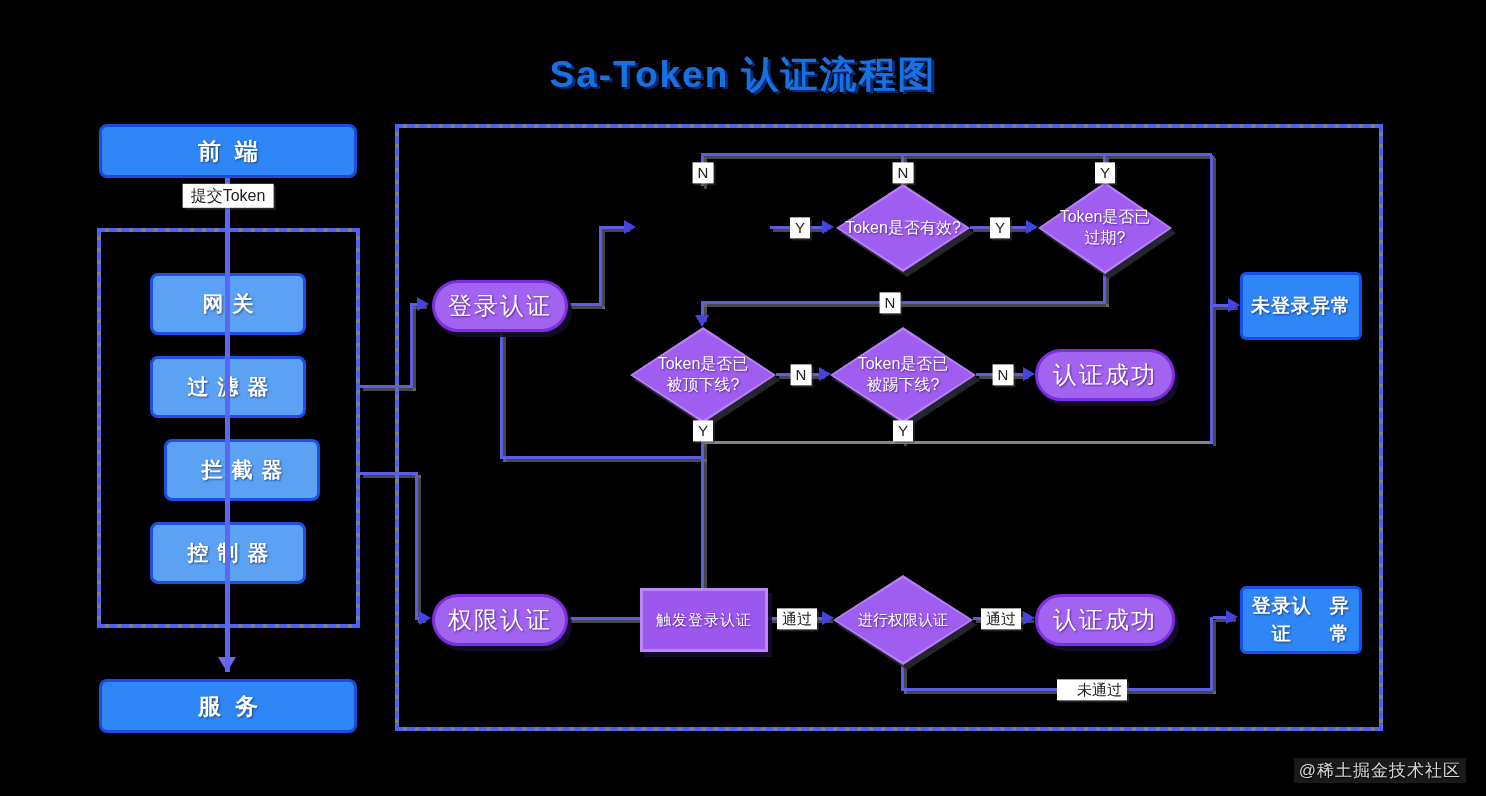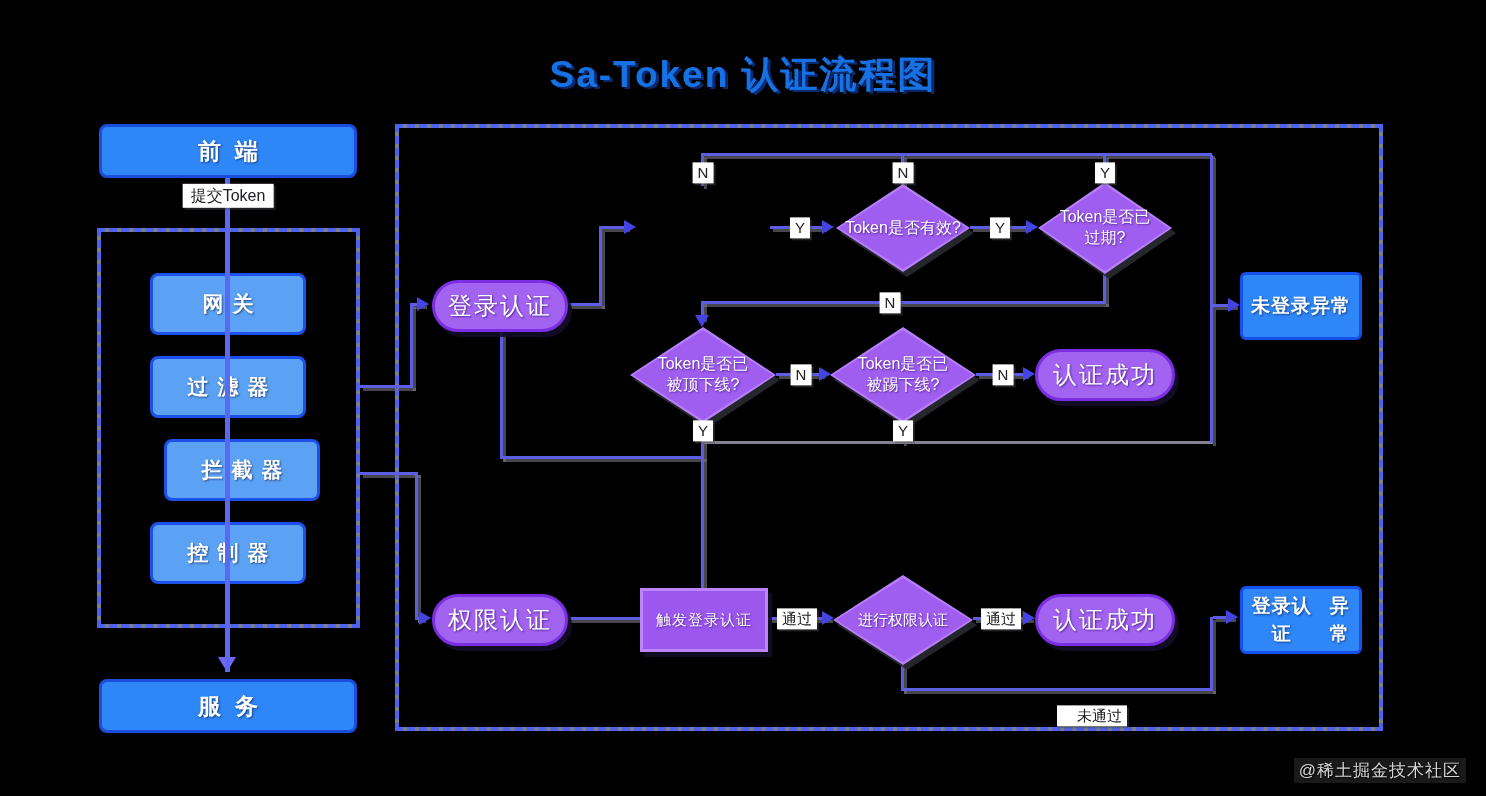--- a/index.html
+++ b/index.html
@@ -242,16 +242,16 @@
   <div class="chip" style="left:903px; top:173px;">N</div>
   <div class="chip" style="left:1000px; top:228px;">Y</div>
   <div class="chip" style="left:1105px; top:173px;">Y</div>
   <div class="chip" style="left:890px; top:303px;">N</div>
   <div class="chip" style="left:801px; top:375px;">N</div>
   <div class="chip" style="left:703px; top:431px;">Y</div>
   <div class="chip" style="left:1003px; top:375px;">N</div>
   <div class="chip" style="left:903px; top:431px;">Y</div>
   <div class="chip" style="left:797px; top:619px;">通过</div>
   <div class="chip" style="left:1001px; top:619px;">通过</div>
-  <div class="chip" style="left:1092px; top:716px;padding-left:20px;">未通过</div>
+  <div class="chip" style="left:1092px; top:690px;padding-left:20px;">未通过</div>
 
   <div class="watermark">@稀土掘金技术社区</div>
 </div>
 
 </body></html>

